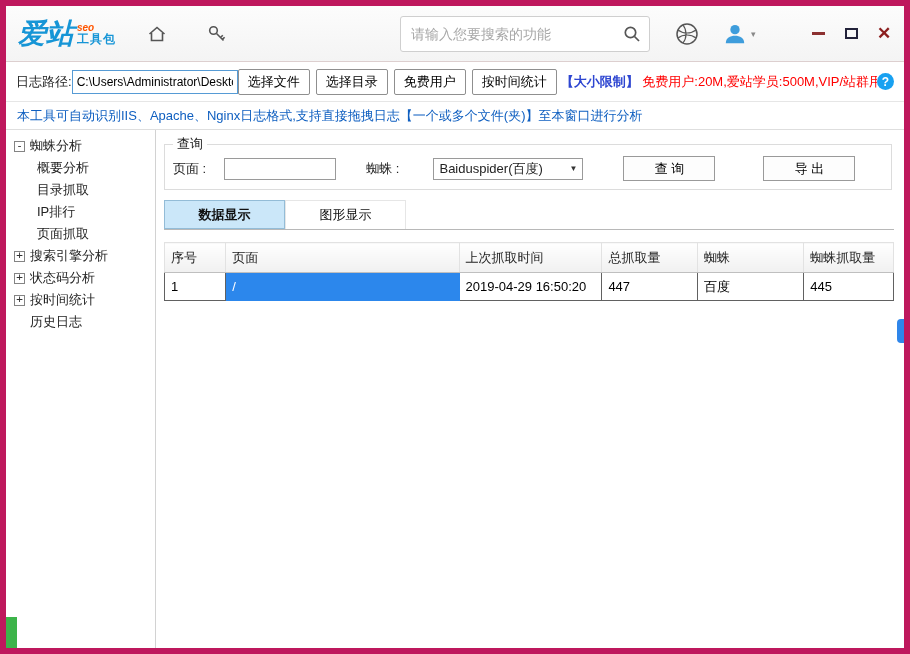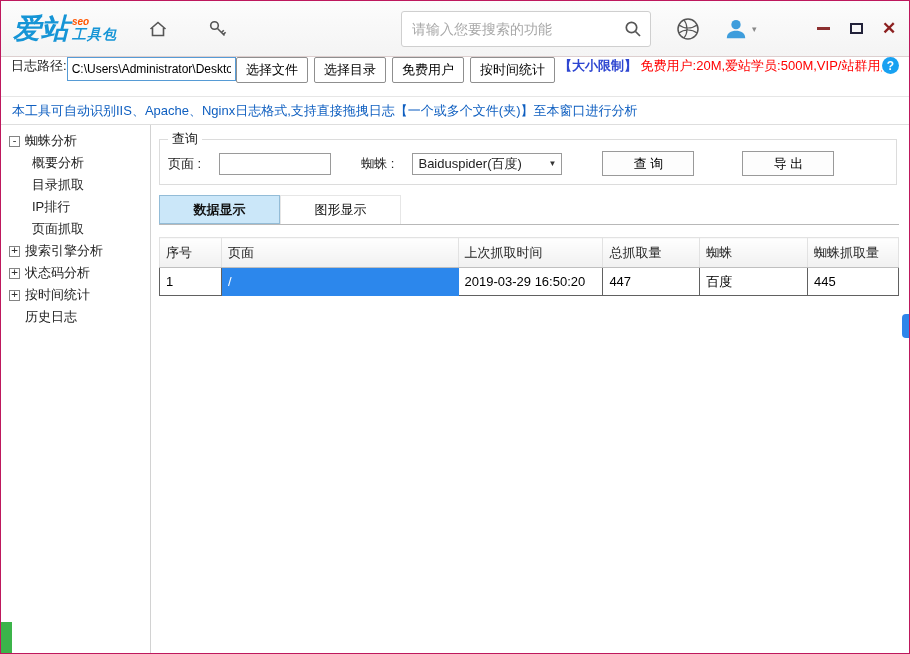--- a/index.html
+++ b/index.html
@@ -1,53 +1,53 @@
 <!DOCTYPE html>
 <html><head>
 <meta charset="utf-8">
 <style>
   * { box-sizing: border-box; }
   html,body { margin:0; padding:0; background:#e8e8e8; }
   .window {
-    width:910px; height:654px; border:1px solid #be185d; background:#fff;
+    width:910px; height:654px; border:6px solid #be185d; background:#fff;
     font-family:"Liberation Sans", sans-serif; position:relative;
     display:flex; flex-direction:column; overflow:hidden;
   }
   
   .titlebar {
     height:56px; flex:0 0 56px; display:flex; align-items:center;
     padding:0 12px; background:linear-gradient(#fcfcfc,#f4f4f4);
     border-bottom:1px solid #ddcfcf;
   }
   .logo { display:flex; align-items:center; margin-right:30px; }
   .logo-main { font-size:28px; font-weight:bold; font-style:italic; color:#1695d6; }
   .logo-stack { display:inline-flex; flex-direction:column; margin-left:3px; line-height:1; }
   .logo-sup { color:#ff5500; font-size:10px; font-weight:bold; font-style:italic; }
-  .logo-sub { color:#1695d6; font-size:14px; font-weight:bold; font-style:italic; letter-spacing:1px; }
+  .logo-sub { color:#1695d6; font-size:12px; font-weight:bold; letter-spacing:1px; }
   .tb-icon { display:inline-flex; align-items:center; justify-content:center; cursor:pointer; }
   .home-i { margin-right:38px; }
   .searchbox {
     width:250px; height:36px; border:1px solid #cfcfcf; border-radius:3px;
     display:flex; align-items:center; padding:0 8px; background:#fff;
     margin-left:172px; margin-right:24px;
   }
   .searchbox input { flex:1; border:none; outline:none; font-size:14px; min-width:0;
     font-family:"Liberation Sans", sans-serif; color:#333; }
   .searchbox input::placeholder { color:#a8a8a8; }
   .globe-i { margin-right:22px; }
   .user-wrap { display:flex; align-items:center; gap:3px; }
   .caret { font-size:9px; color:#888; cursor:pointer; }
   .win-controls { margin-left:auto; display:flex; gap:17px; align-items:center; }
   .wc { width:16px; height:20px; display:flex; align-items:center; justify-content:center; cursor:pointer; }
   .wc.min i { width:13px; height:3px; background:#8c3030; display:block; }
   .wc.max i { width:13px; height:11px; border:2px solid #22223a; display:block; }
   .wc.close { color:#8c1f1f; font-size:17px; font-weight:bold; line-height:1; }
   
   .pathbar {
-    height:40px; flex:0 0 40px; display:flex; 
+    height:40px; flex:0 0 40px; display:flex; align-items:center; 
     padding:0 10px; background:#fff; border-bottom:1px solid #e6e6e6; font-size:13px; color:#222;
   }
   .path-label { white-space:nowrap; }
   .path-input { width:196px; height:24px; border:1px solid #569bd5; font-size:12px; padding:0 4px;
     font-family:"Liberation Sans", sans-serif; white-space:nowrap; overflow:hidden; }
   .tb-buttons { display:flex; gap:6px; }
   .tbtn { height:26px; padding:0 9px; font-size:13px; border:1px solid #8f8f8f; background:#fff;
     border-radius:2px; cursor:pointer; font-family:"Liberation Sans", sans-serif; white-space:nowrap; }
   .limit { font-size:13px; margin-left:4px; white-space:nowrap; overflow:hidden; }
   .limit-prefix { color:#2e46d1; font-weight:bold; }
@@ -75,21 +75,21 @@
     font-family:"DejaVu Sans Mono", monospace; }
   .main { flex:1; min-width:0; padding:5px 10px 0 8px; position:relative; }
   
   .querybox { border:1px solid #dcdcdc; margin:0 2px 0 0; padding:3px 8px 8px; }
   .querybox legend { font-size:13px; color:#222; padding:0 4px; }
   .qrow { display:flex; align-items:center; font-size:13px; gap:18px; color:#222; }
   .q-input { width:112px; height:22px; border:1px solid #9a9a9a; padding:0 4px; font-size:13px;
     font-family:"Liberation Sans", sans-serif; }
   .sp { margin-left:12px; }
   .select { width:150px; height:22px; border:1px solid #9a9a9a; background:#fff; display:flex;
-    align-items:center; justify-content:space-between; padding:0 5px; cursor:pointer; }
+    align-items:center; justify-content:space-between; padding:0 5px; cursor:pointer;margin-left:16px; }
   .select .arrow { font-size:8px; color:#333; }
   .qbtn { width:92px; height:25px; margin-left:22px; border:1px solid #9a9a9a; background:#fdfdfd;
     font-size:13px; cursor:pointer; font-family:"Liberation Sans", sans-serif; }
   .qbtn.export { margin-left:30px; }
   
   .tabs { display:flex; margin-top:10px; border-bottom:1px solid #b8b8b8; height:30px; }
   .tab { width:121px; display:flex; align-items:center; justify-content:center; font-size:13px;
     color:#111; background:#fff; border:1px solid #e6e6e6; border-bottom:none; cursor:pointer; }
   .tab.active { background:#cbe7f9; border:1px solid #93bcd7; font-weight:bold; }
   
@@ -252,21 +252,21 @@
               <th>上次抓取时间</th>
               <th>总抓取量</th>
               <th>蜘蛛</th>
               <th>蜘蛛抓取量</th>
             </tr>
         </thead>
         <tbody>
             <tr>
               <td>1</td>
               <td class="selected">/</td>
-              <td>2019-03-29 16:50:20</td>
+              <td>2019-04-29 16:50:20</td>
               <td>447</td>
               <td>百度</td>
               <td>445</td>
             </tr>
           </tbody>
       </table>
 
     </div>
   </div>
 

